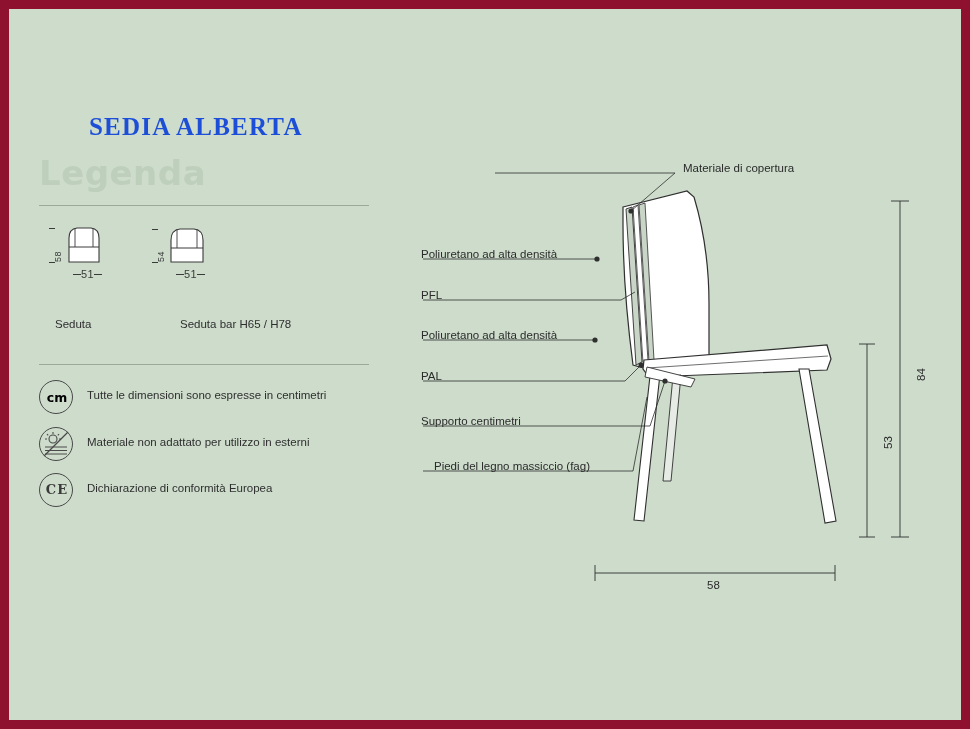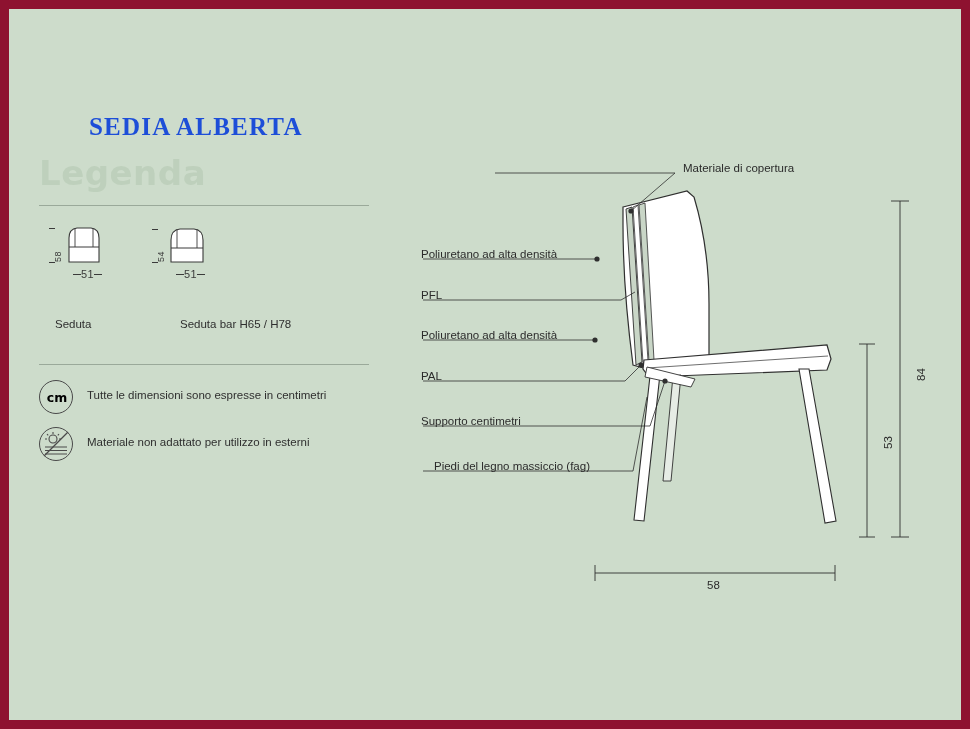--- a/index.html
+++ b/index.html
@@ -215,20 +215,26 @@
         <svg width="32" height="32" viewBox="0 0 32 32">
           <circle cx="13" cy="11" r="4" fill="none" stroke="#4a4a4a" stroke-width="1.1"></circle>
           <path d="M13,4 L13,6 M19,6 L17.8,7.4 M21,11 L19,11 M7,6 L8.2,7.4 M5,11 L7,11" stroke="#4a4a4a" stroke-width="1.1"></path>
           <path d="M5,19 L27,19 M5,22.5 L27,22.5 M5,26 L27,26" stroke="#4a4a4a" stroke-width="1.1"></path>
           <path d="M4,28 L28,4" stroke="#4a4a4a" stroke-width="1.2"></path>
         </svg>
       </div>
       <div class="icon-text">Materiale non adattato per utilizzo in esterni</div>
     </div>
 
+    <div class="icon-row" style="top:464px; width:330px; height:34px;">
+      <div class="icon-circle">
+        <div class="ce-txt">CE</div>
+      </div>
+      <div class="icon-text">Dichiarazione di conformità Europea</div>
+    </div>
 
     <div id="drawing">
 
       <svg width="540" height="480" viewBox="0 0 540 480">
 
         <path d="M228,78 L292,62 L299,68 Q314,118 314,175 L314,228 L252,240 L238,236 Q228,160 228,96 Z" fill="#ffffff" stroke="#2f2f2f" stroke-width="1.2"></path>
 
         <path d="M231,80 L237,78 L247,233 L241,236 Z" fill="#c9d6c7" stroke="#2f2f2f" stroke-width="0.9"></path>
         <path d="M238,78 L243,76 L253,232 L248,234 Z" fill="#ffffff" stroke="#2f2f2f" stroke-width="0.8"></path>
         <path d="M244,76 L250,74 L259,231 L254,233 Z" fill="#c9d6c7" stroke="#2f2f2f" stroke-width="0.8"></path>

